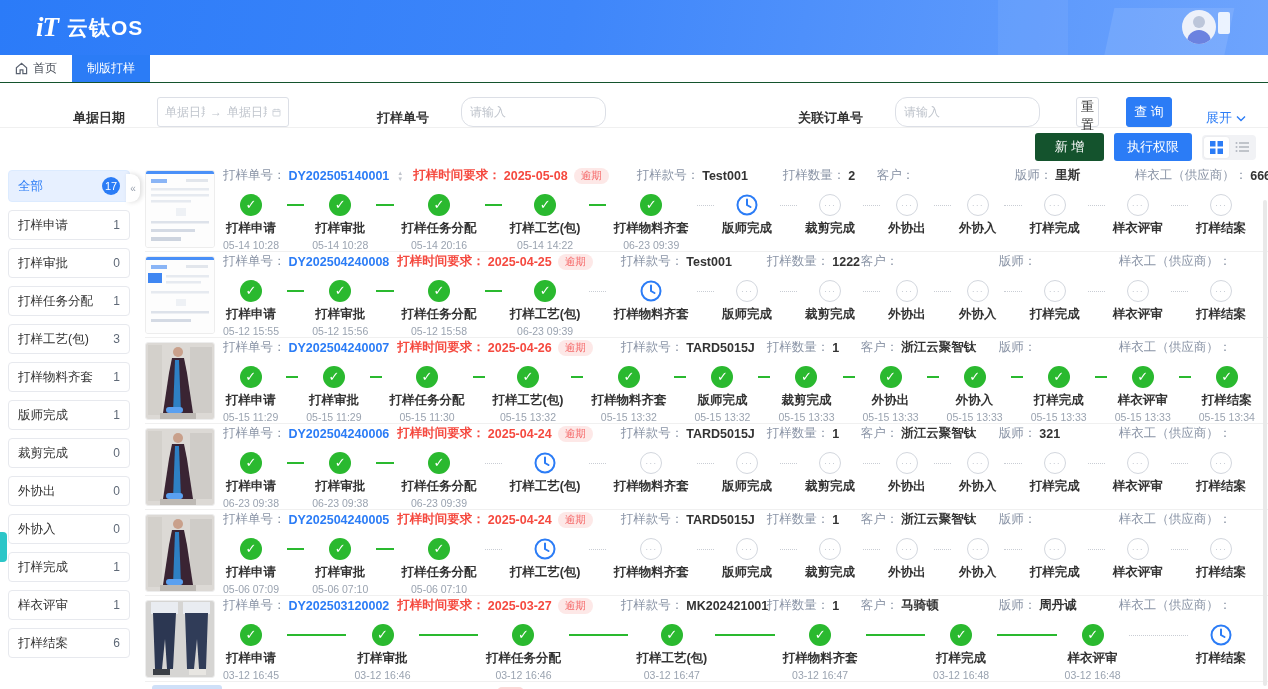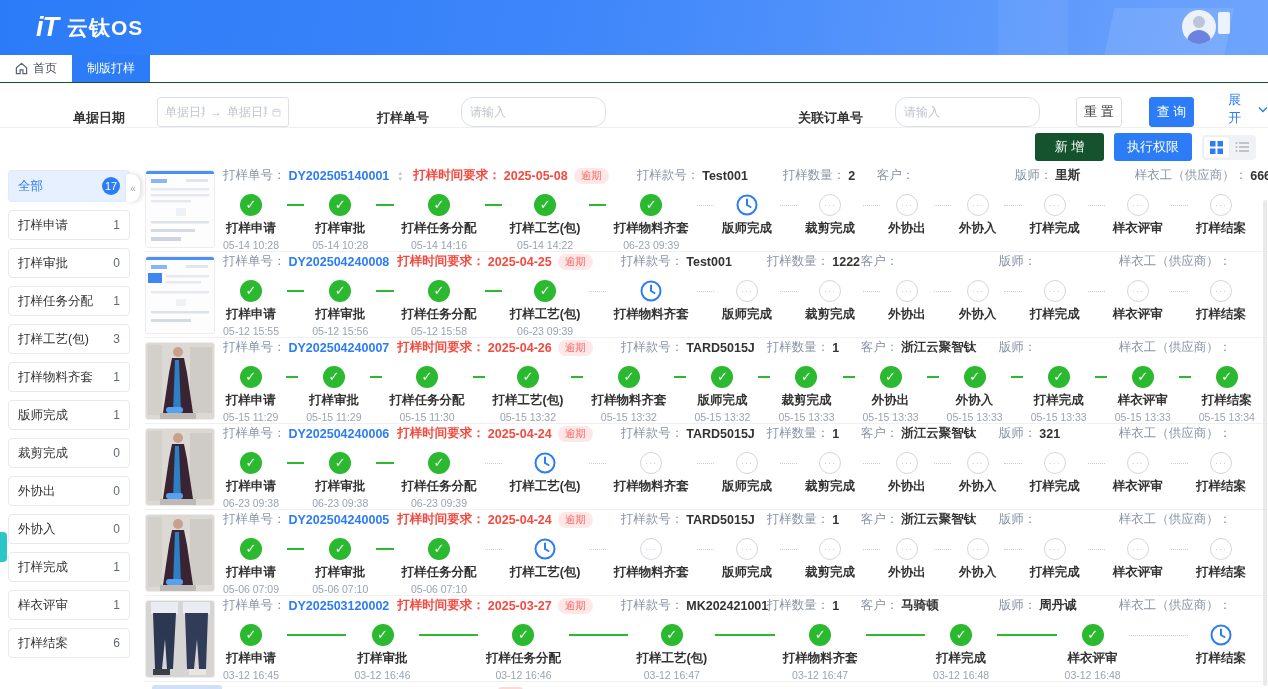--- a/index.html
+++ b/index.html
@@ -4,21 +4,21 @@
 <style>
   * { box-sizing: border-box; margin: 0; padding: 0; }
   html,body { width:1268px; height:689px; overflow:hidden; }
   body { font-family:"Liberation Sans","DejaVu Sans",sans-serif; font-size:13px; color:#333; background:#fff; position:relative; }
 
   
   .header { height:55px; background:linear-gradient(100deg,#2b7bf8 0%,#3e86fa 45%,#6ea4fd 100%); display:flex; align-items:center; padding:0 20px; position:relative; overflow:hidden; }
   .header .hshape1 { position:absolute; right:40px; top:8px; width:120px; height:60px; background:rgba(255,255,255,.10); transform:skewX(-12deg); }
   .header .hshape2 { position:absolute; right:200px; top:0; width:70px; height:55px; background:rgba(255,255,255,.06); }
   .logo { display:flex; align-items:center; gap:9px; margin-left:16px; position:relative; z-index:2; }
-  .logo-mark { color:#fff; font-weight:900; font-style:italic; font-size:27px; letter-spacing:-1px; }
+  .logo-mark { color:#fff; font-weight:900; font-style:italic; font-size:27px; letter-spacing:-1px;font-family:Liberation Serif, serif; }
   .logo-text { color:#fff; font-size:21px; font-weight:bold; letter-spacing:1px; }
   .avatar { position:absolute; right:52px; top:10px; width:34px; height:34px; border-radius:50%; background:#edf1fa; overflow:hidden; z-index:2; }
   .avatar::before { content:""; position:absolute; left:11px; top:6px; width:12px; height:12px; border-radius:50%; background:#bcc6da; }
   .avatar::after { content:""; position:absolute; left:5px; top:20px; width:24px; height:16px; border-radius:12px 12px 0 0; background:#6b82e0; }
   .avatar-chip { position:absolute; right:38px; top:12px; width:12px; height:22px; background:rgba(255,255,255,.85); border-radius:2px; z-index:1; }
 
   
   .tabbar { height:28px; border-bottom:1px solid #14532d; display:flex; align-items:stretch; background:#fff; }
   .home-tab { display:flex; align-items:center; gap:5px; padding:0 15px; color:#4a505a; font-size:12px; }
   .home-tab svg { display:block; }
@@ -26,21 +26,21 @@
 
   
   .filterbar { display:flex; align-items:flex-end; height:45px; border-bottom:1px solid #f0f0f0; padding-left:73px;gap:22px; }
   .flabel { font-weight:bold; color:#333; margin-right:10px; font-size:13px; white-space:nowrap; }
   .date-range { width:132px; height:30px; border:1px solid #dcdfe6; border-radius:3px; display:flex; align-items:center; padding:0 7px; color:#bfc4cc; font-size:12px; gap:5px; background:#fff; }
   .date-range .ph { white-space:nowrap; overflow:hidden; }
   .g2 { margin-left:66px; } .g3 { margin-left:170px; }
   .txt-input { width:145px; height:30px; border:1px solid #dcdfe6; border-radius:12px; padding:0 8px; font-size:12px; color:#333; outline:none; }
   .txt-input::placeholder { color:#bfc4cc; }
   .btn { height:30px; border-radius:3px; font-size:13px; cursor:pointer; font-family:inherit; }
-  .btn-reset { margin-left:14px; width:46px; background:#fff; border:1px solid #dcdfe6; color:#333; }
+  .btn-reset { margin-left:14px; width:23px; background:#fff; border:1px solid #dcdfe6; color:#333; }
   .btn-search { margin-left:5px; width:46px; background:#2b7cf6; border:1px solid #2b7cf6; color:#fff; }
   .expand-link { color:#2b7cf6; margin-left:12px; font-size:13px; display:flex; align-items:center; gap:4px; cursor:pointer; }
 
   
   .toolbar { display:flex; justify-content:flex-end; align-items:center; height:38px; padding-right:12px; gap:10px; }
   .btn-add { width:69px; height:28px; background:#14532d; border:none; color:#fff; }
   .btn-perm { width:78px; height:28px; background:#2b7cf6; border:none; color:#fff; }
   .view-toggle { display:flex; background:#f1f2f5; border-radius:4px; padding:2px; }
   .vt-btn { width:25px; height:21px; display:flex; align-items:center; justify-content:center; border-radius:3px; cursor:pointer; }
   .vt-btn.active { background:#fff; box-shadow:0 0 2px rgba(0,0,0,.08); }
@@ -288,21 +288,21 @@
               <div class="connector"></div>
               <div class="step">
     <span class="dot done">✓</span>
     <span class="step-label">打样审批</span>
     <span class="step-time">05-14 10:28</span>
   </div>
               <div class="connector"></div>
               <div class="step">
     <span class="dot done">✓</span>
     <span class="step-label">打样任务分配</span>
-    <span class="step-time">05-14 14:16</span>
+    <span class="step-time">05-14 20:16</span>
   </div>
               <div class="connector"></div>
               <div class="step">
     <span class="dot done">✓</span>
     <span class="step-label">打样工艺(包)</span>
     <span class="step-time">05-14 14:22</span>
   </div>
               <div class="connector"></div>
               <div class="step">
     <span class="dot done">✓</span>

